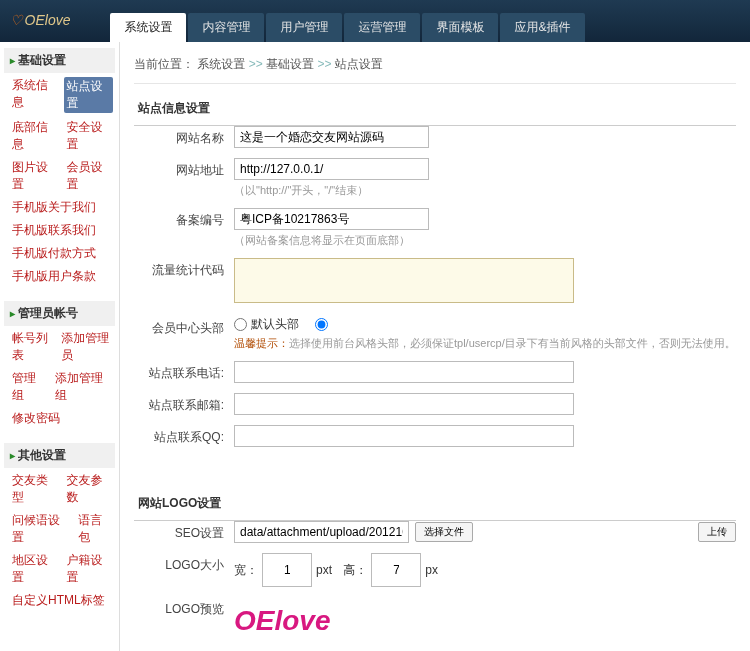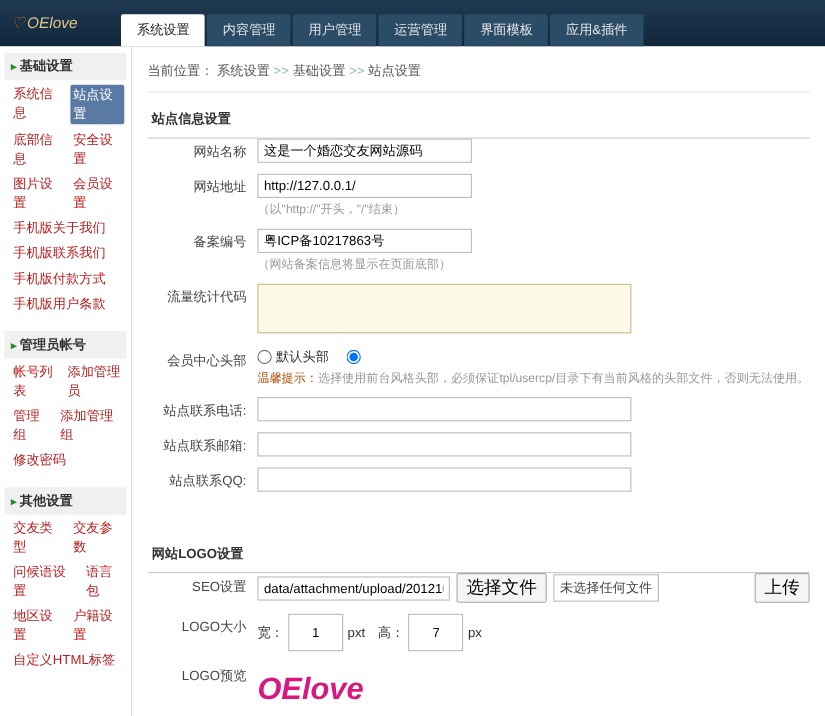--- a/index.html
+++ b/index.html
@@ -34,21 +34,21 @@
 .form-control { flex: 1; }
 .form-input { border: 1px solid #bbb; padding: 3px 5px; font-size: 12px; height: 22px; width: 175px; }
 .form-input.wide { width: 195px; }
 .form-textarea { border: 1px solid #c9bb88; background: #fdfae8; width: 340px; height: 45px; resize: none; }
 .hint { color: #999; font-size: 11px; margin-top: 3px; }
 .hint-warn { color: #b04a00; }
 
 .radio-row { display: flex; align-items: center; gap: 4px; }
 .radio-row label { margin-right: 12px; }
 
-.btn { border: 1px solid #aaa; background: #f5f5f5; padding: 2px 8px; font-size: 16px; cursor: pointer; border-radius: 2px; }
+.btn { border: 1px solid #aaa; background: #f5f5f5; padding: 2px 8px; font-size: 10px; cursor: pointer; border-radius: 2px; }
 .file-row { display: flex; align-items: center; gap: 6px; }
 .file-display { border: 1px solid #bbb; padding: 3px 5px; font-size: 12px; color: #444; }
 .small-input { border: 1px solid #bbb; padding: 2px 21px; width: 50px; height: 34px; font-size: 12px; }
 
 .logo-preview { margin-top: 8px; }
 .logo-img { font-family: Arial; font-size: 28px; font-weight: bold; font-style: italic; color: #d81880; }
 </style>
 </head>
 <body>
 
@@ -189,21 +189,20 @@
 
     <div style="height:30px"></div>
     <div class="section-title">网站LOGO设置</div>
 
     <div class="form-row">
       <div class="form-label">SEO设置</div>
       <div class="form-control">
         <div class="file-row">
           <input class="form-input" style="width: 175px;" value="data/attachment/upload/201210/18/48b75332">
           <button class="btn">选择文件</button>
-          <span class="file-display">未选择任何文件</span>
           <span style="flex:1"></span>
           <button class="btn">上传</button>
         </div>
       </div>
     </div>
 
     <div class="form-row">
       <div class="form-label">LOGO大小</div>
       <div class="form-control" style="display:flex;align-items:center;gap:4px">
         <span>宽：</span>

